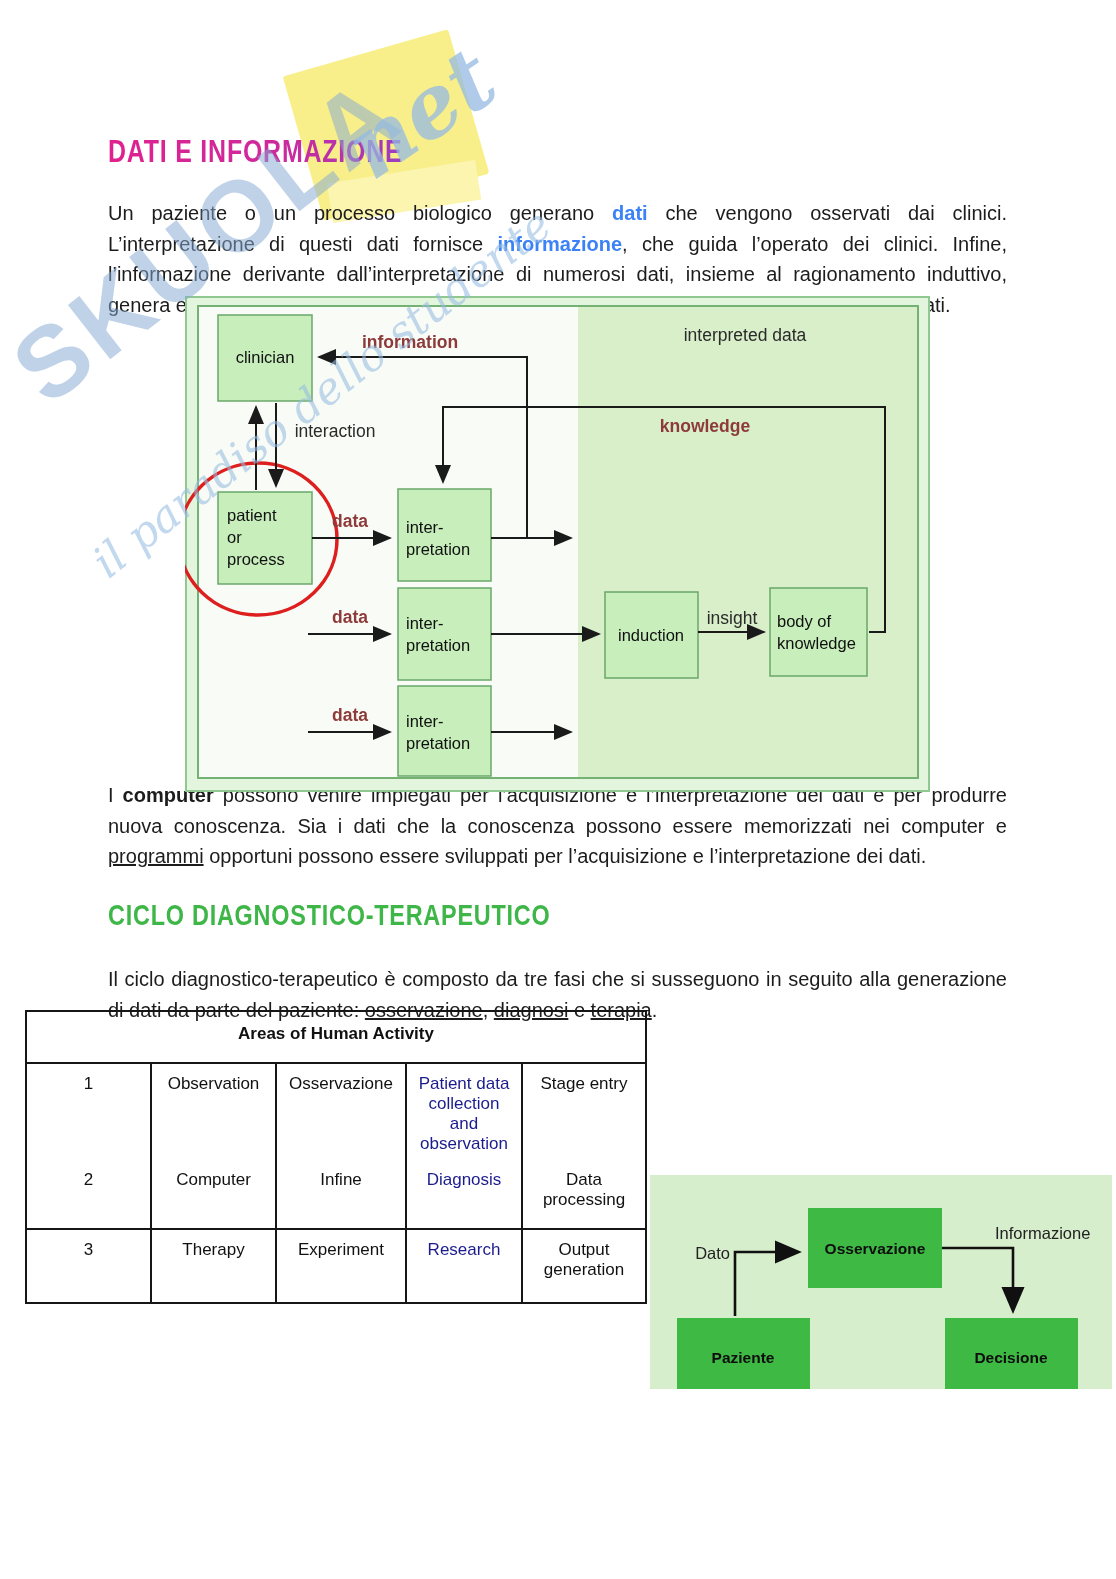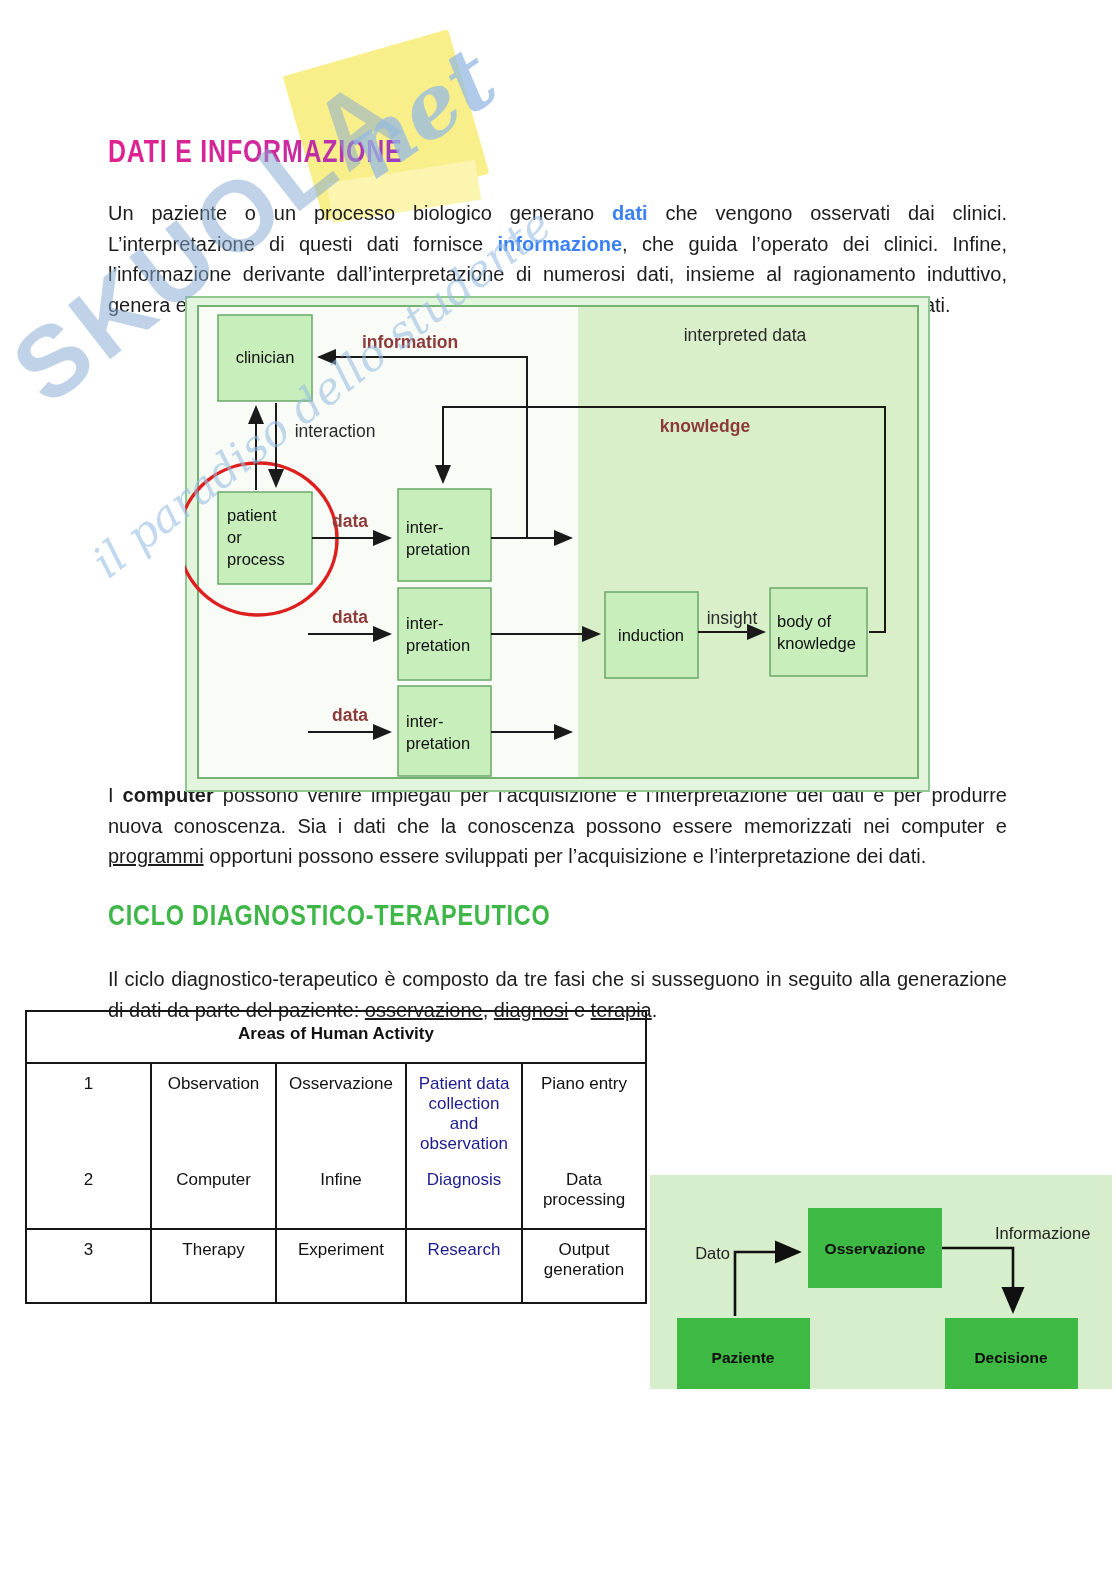--- a/index.html
+++ b/index.html
@@ -157,21 +157,21 @@
         <td colspan="5">Areas of Human Activity</td>
       </tr>
       <tr class="t-body12">
         <td><div class="sub1">1</div><div>2</div></td>
         <td><div class="sub1">Observation</div><div>Computer</div></td>
         <td><div class="sub1">Osservazione</div><div>Infine</div></td>
         <td class="hc"><div class="sub1">Patient data
 collection
 and
 observation</div><div>Diagnosis</div></td>
-        <td><div class="sub1">Piano entry</div><div>Data
+        <td><div class="sub1">Stage entry</div><div>Data
 processing</div></td>
       </tr>
       <tr class="t-row3">
         <td>3</td>
         <td>Therapy</td>
         <td>Experiment</td>
         <td class="hc">Research</td>
         <td>Output
 generation</td>
       </tr>

